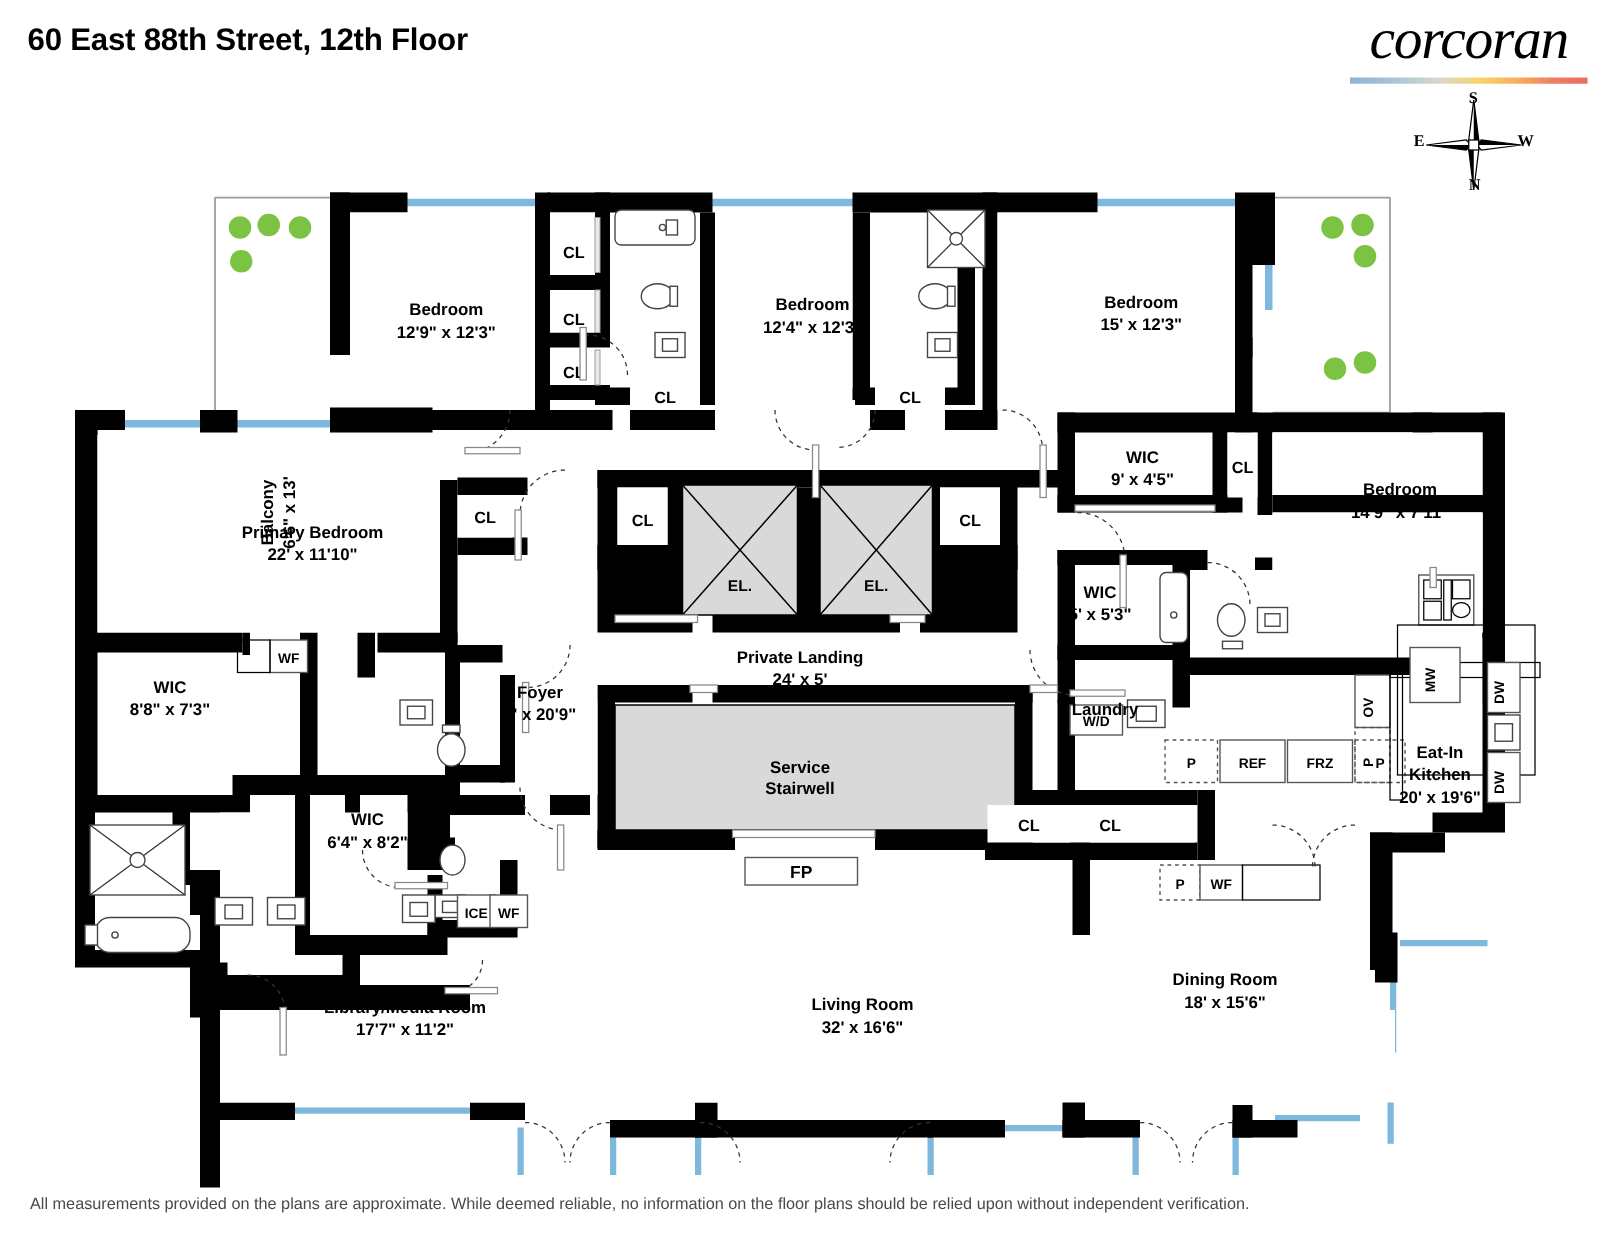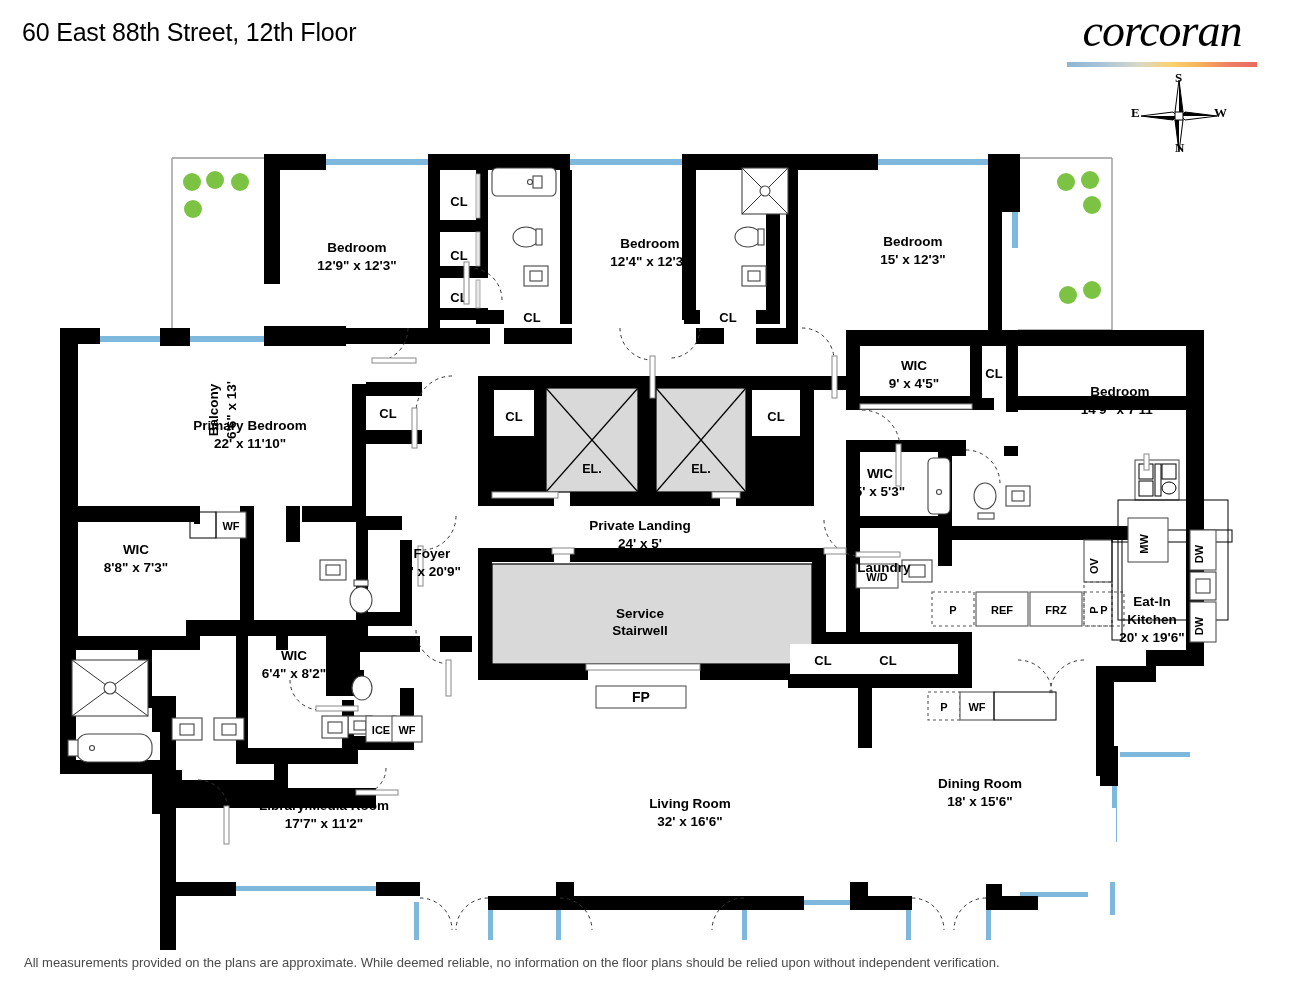--- a/index.html
+++ b/index.html
@@ -2,23 +2,23 @@
 <html><head>
 <meta charset="utf-8">
 <style>
   html,body{margin:0;padding:0;background:#ffffff;}
   body{
     width:1290px;height:1000px;position:relative;overflow:hidden;
     font-family:"Liberation Sans", sans-serif;color:#000;
   }
   #page-title{
     position:absolute;left:22px;top:18px;
-    font-size:25px;font-weight:normal;letter-spacing:-0.2px;
+    font-size:25px;font-weight:bold;letter-spacing:-0.2px;
   }
-  #brand{position:absolute;right:28px;top:4px;width:200px;text-align:center;}
+  #brand{position:absolute;right:15px;top:4px;width:200px;text-align:center;}
   #brand-word{
     font-family:"Liberation Serif", serif;
     font-style:italic;font-size:46px;line-height:54px;letter-spacing:-1px;
   }
   #brand-bar{
     height:5px;width:190px;margin:4px auto 0 auto;
     background:linear-gradient(to right,#8fb4d2 0%,#a8c4da 18%,#d8d9c8 38%,#fbd26a 55%,#f6b15a 70%,#ef7f63 85%,#ea6a62 100%);
   }
   #compass{position:absolute;left:1133px;top:72px;width:92px;height:88px;}
   #compass .lbl{position:absolute;font-family:"Liberation Serif",serif;font-size:13px;font-weight:bold;}

